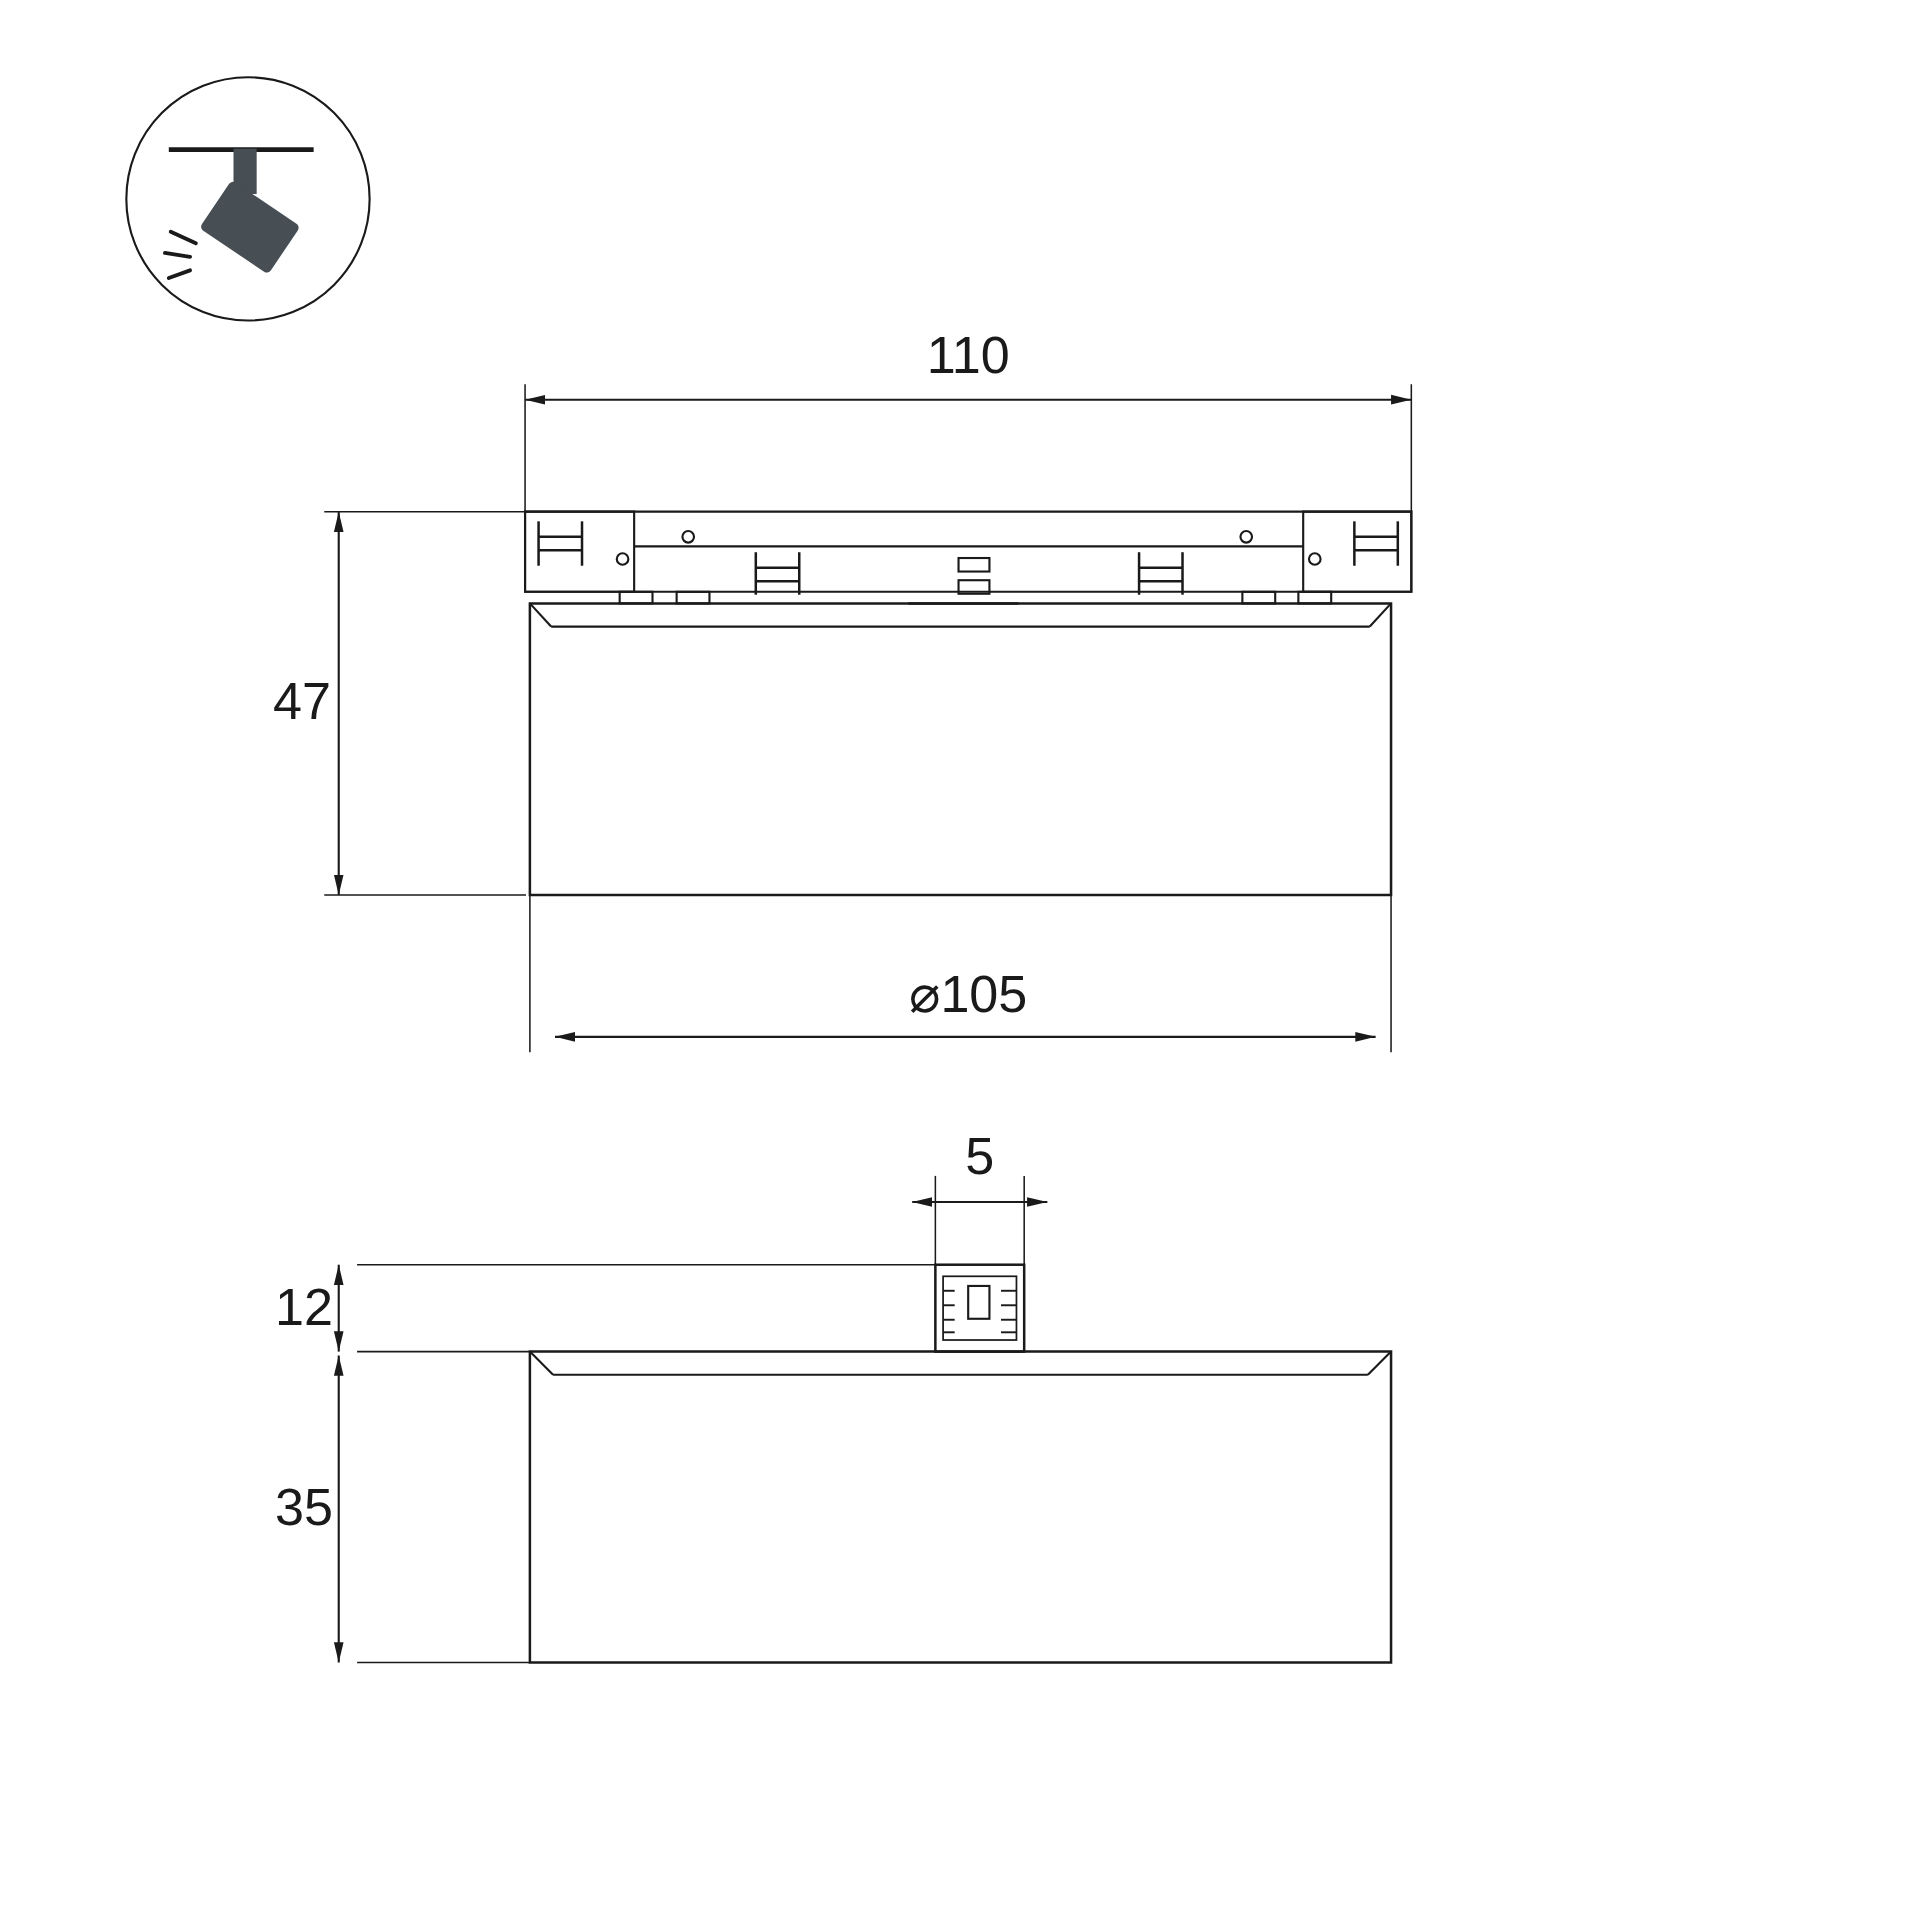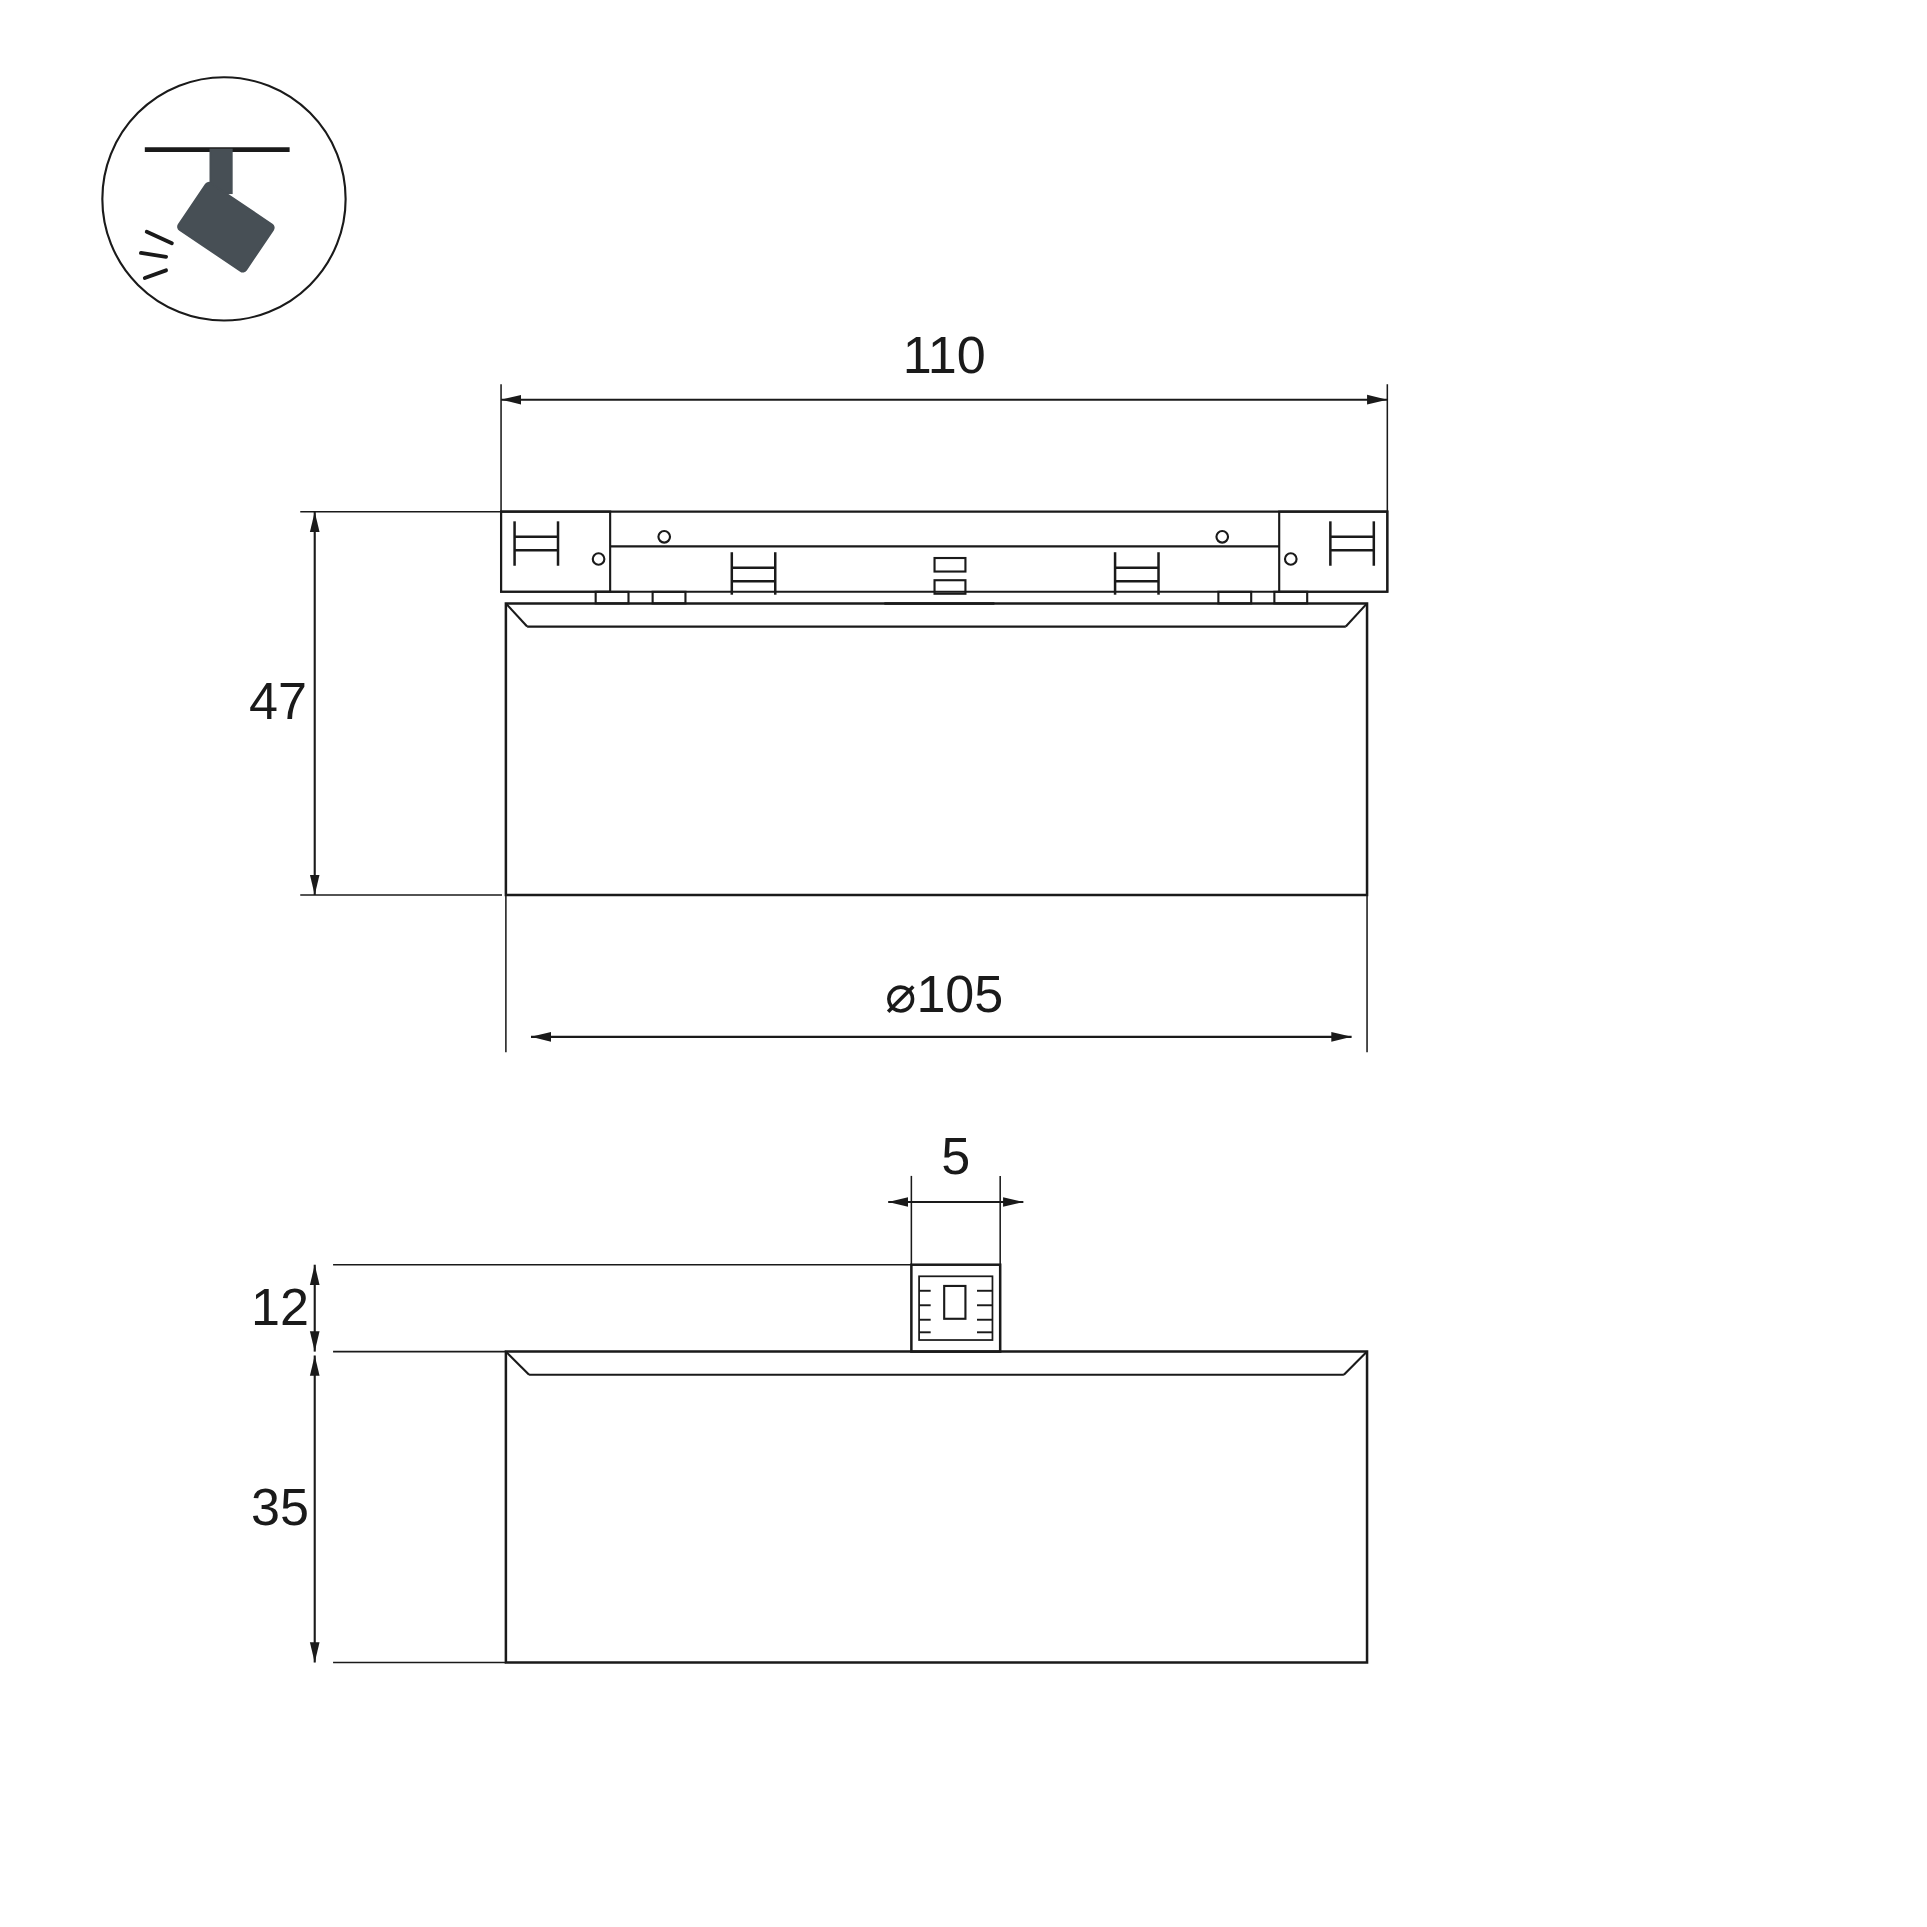--- a/index.html
+++ b/index.html
@@ -1,17 +1,17 @@
 <!DOCTYPE html>
 <html><head>
 <meta charset="utf-8">
 <style>
   html,body{margin:0;padding:0;background:#ffffff;}
   body{width:1927px;height:1927px;font-family:"Liberation Sans",sans-serif;color:#1a1a1a;}
-  #sheet{position:relative;width:1712px;height:1927px;overflow:hidden;}
+  #sheet{position:relative;width:1712px;height:1927px;overflow:hidden;margin-left:24px;}
   svg{display:block;}
   .dimtext{font-family:"Liberation Sans",sans-serif;fill:#1a1a1a;}
 </style>
 </head>
 <body>
 
 <div id="sheet">
 
   <svg width="1927" height="1927" viewBox="0 0 1996 1996">
     <defs>

